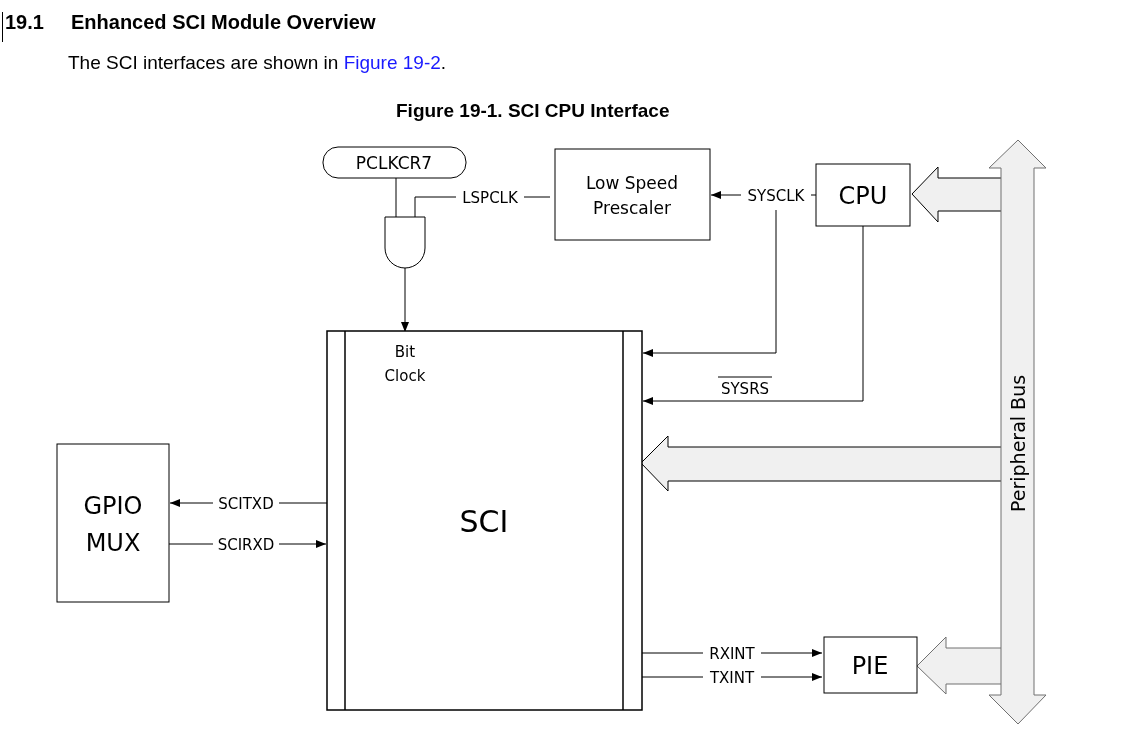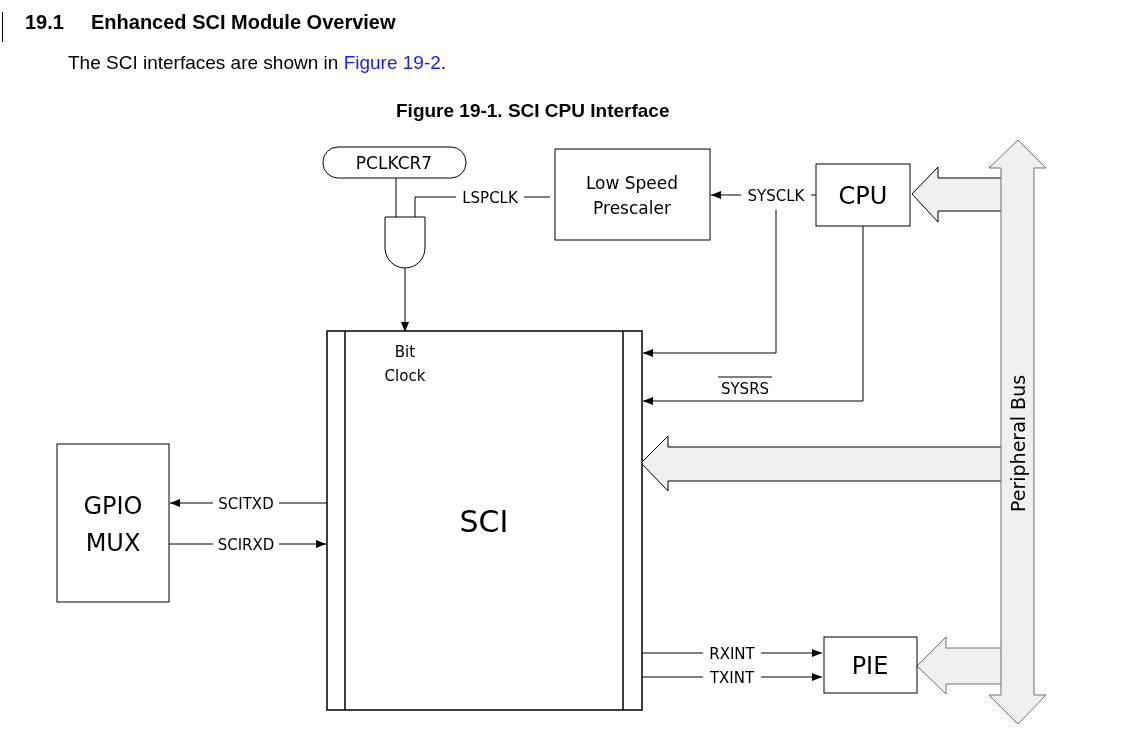--- a/index.html
+++ b/index.html
@@ -1,18 +1,18 @@
 <!DOCTYPE html>
 <html><head>
   <meta charset="utf-8">
   <style>
     html, body { margin: 0; padding: 0; background: #ffffff; }
     body { width: 1135px; height: 742px; position: relative; overflow: hidden; font-family: "Liberation Sans", sans-serif; color: #000; }
     .cursor-bar { position: absolute; left: 2px; top: 12px; width: 1px; height: 30px; background: #000; }
-    .section-heading { position: absolute; left: 5px; top: 11px; font-size: 20px; font-weight: bold; white-space: nowrap; margin-left: 20px; }
+    .section-heading { position: absolute; left: 5px; top: 11px; font-size: 20px; font-weight: bold; white-space: nowrap; }
     .section-heading .num { display: inline-block; width: 66px; }
     .intro { position: absolute; left: 68px; top: 52px; font-size: 19px; white-space: nowrap; }
     .intro .link { color: #1a1aff; cursor: pointer; }
     .fig-title { position: absolute; left: 396px; top: 100px; font-size: 19px; font-weight: bold; white-space: nowrap; }
     svg#diagram { position: absolute; left: 0; top: 0; }
     svg text { font-family: "DejaVu Sans", sans-serif; fill: #000; }
     .lbl { font-size: 15px; }
     .big { font-size: 24px; }
     .huge { font-size: 30px; }
   </style>

